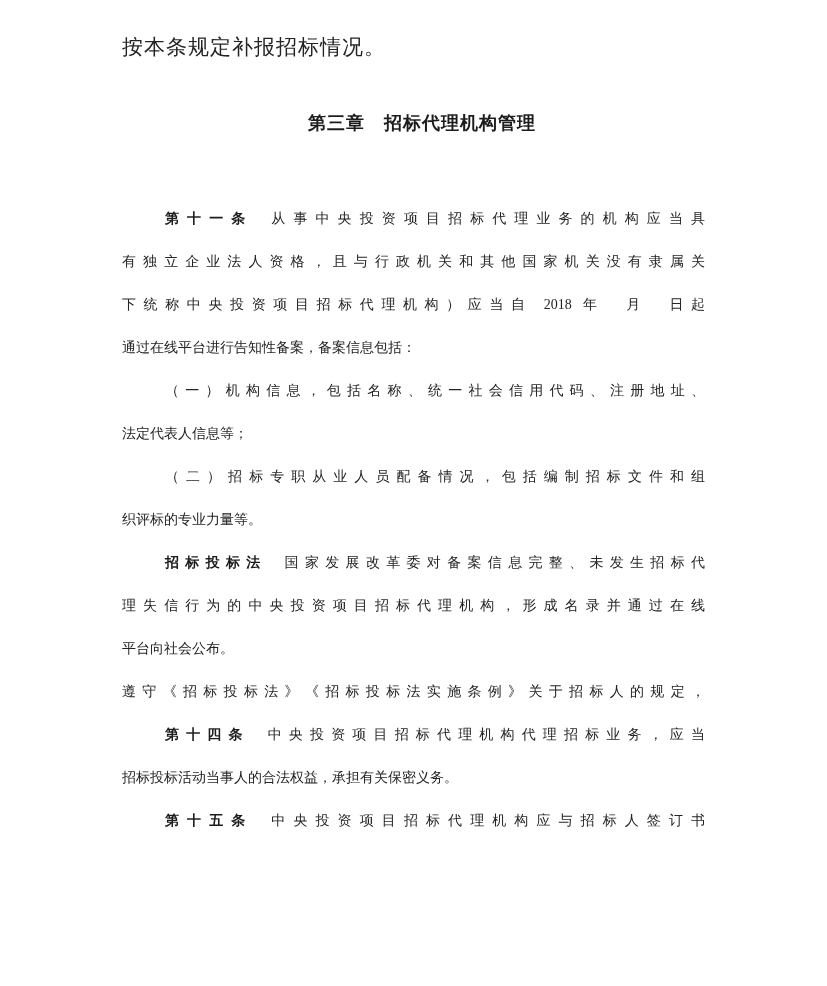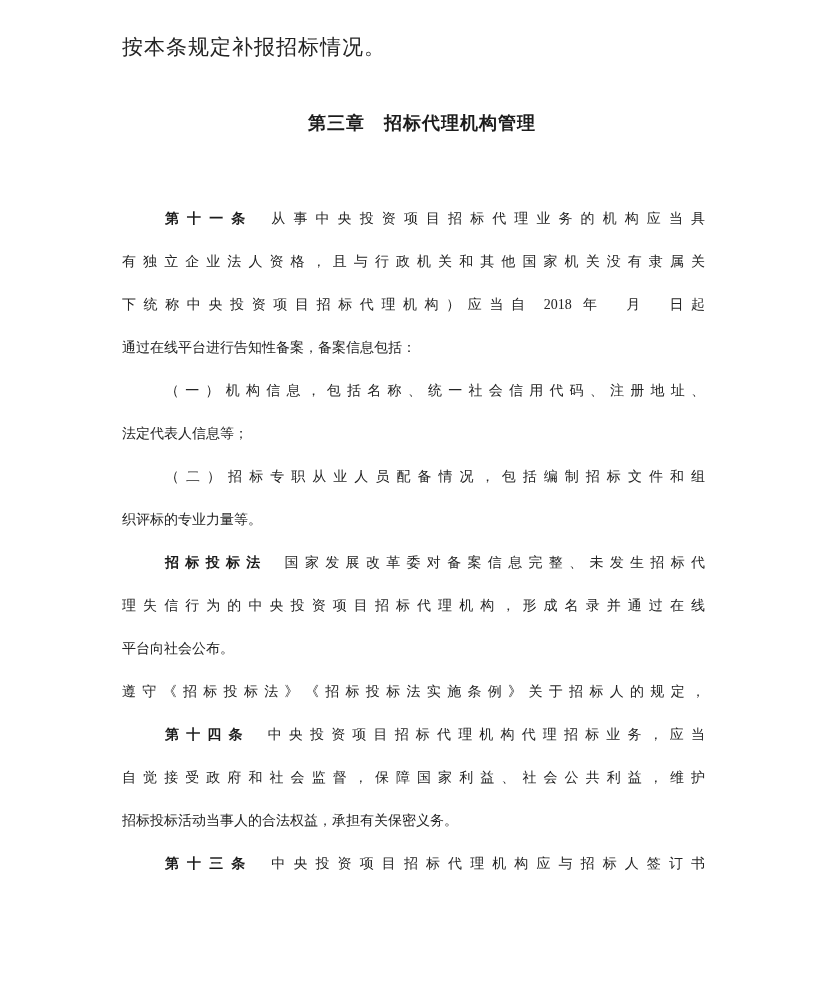--- a/index.html
+++ b/index.html
@@ -83,17 +83,16 @@
       <div class="line"><span class="seg">通过在线平台进行告知性备案，备案信息包括：</span></div>
       <div class="line justify indent"><span class="seg">（一）机构信息，包括名称、统一社会信用代码、注册地址、</span></div>
       <div class="line"><span class="seg">法定代表人信息等；</span></div>
       <div class="line justify indent"><span class="seg">（二）招标专职从业人员配备情况，包括编制招标文件和组</span></div>
       <div class="line"><span class="seg">织评标的专业力量等。</span></div>
       <div class="line justify indent"><span class="seg seg-bold">招标投标法</span><span class="seg">国家发展改革委对备案信息完整、未发生招标代</span></div>
       <div class="line justify"><span class="seg">理失信行为的中央投资项目招标代理机构，形成名录并通过在线</span></div>
       <div class="line"><span class="seg">平台向社会公布。</span></div>
       <div class="line justify"><span class="seg">遵守《招标投标法》《招标投标法实施条例》关于招标人的规定，</span></div>
       <div class="line justify indent"><span class="seg seg-bold">第十四条</span><span class="seg">中央投资项目招标代理机构代理招标业务，应当</span></div>
-      <div class="line justify"><span class="seg">自觉接受政府和社会监督，保障国家利益、社会公共利益，维护</span></div>
       <div class="line"><span class="seg">招标投标活动当事人的合法权益，承担有关保密义务。</span></div>
-      <div class="line justify indent"><span class="seg seg-bold">第十三条</span><span class="seg">中央投资项目招标代理机构应与招标人签订书</span></div>
+      <div class="line justify indent"><span class="seg seg-bold">第十五条</span><span class="seg">中央投资项目招标代理机构应与招标人签订书</span></div>
     </div>
 </div>
 
 </body></html>

